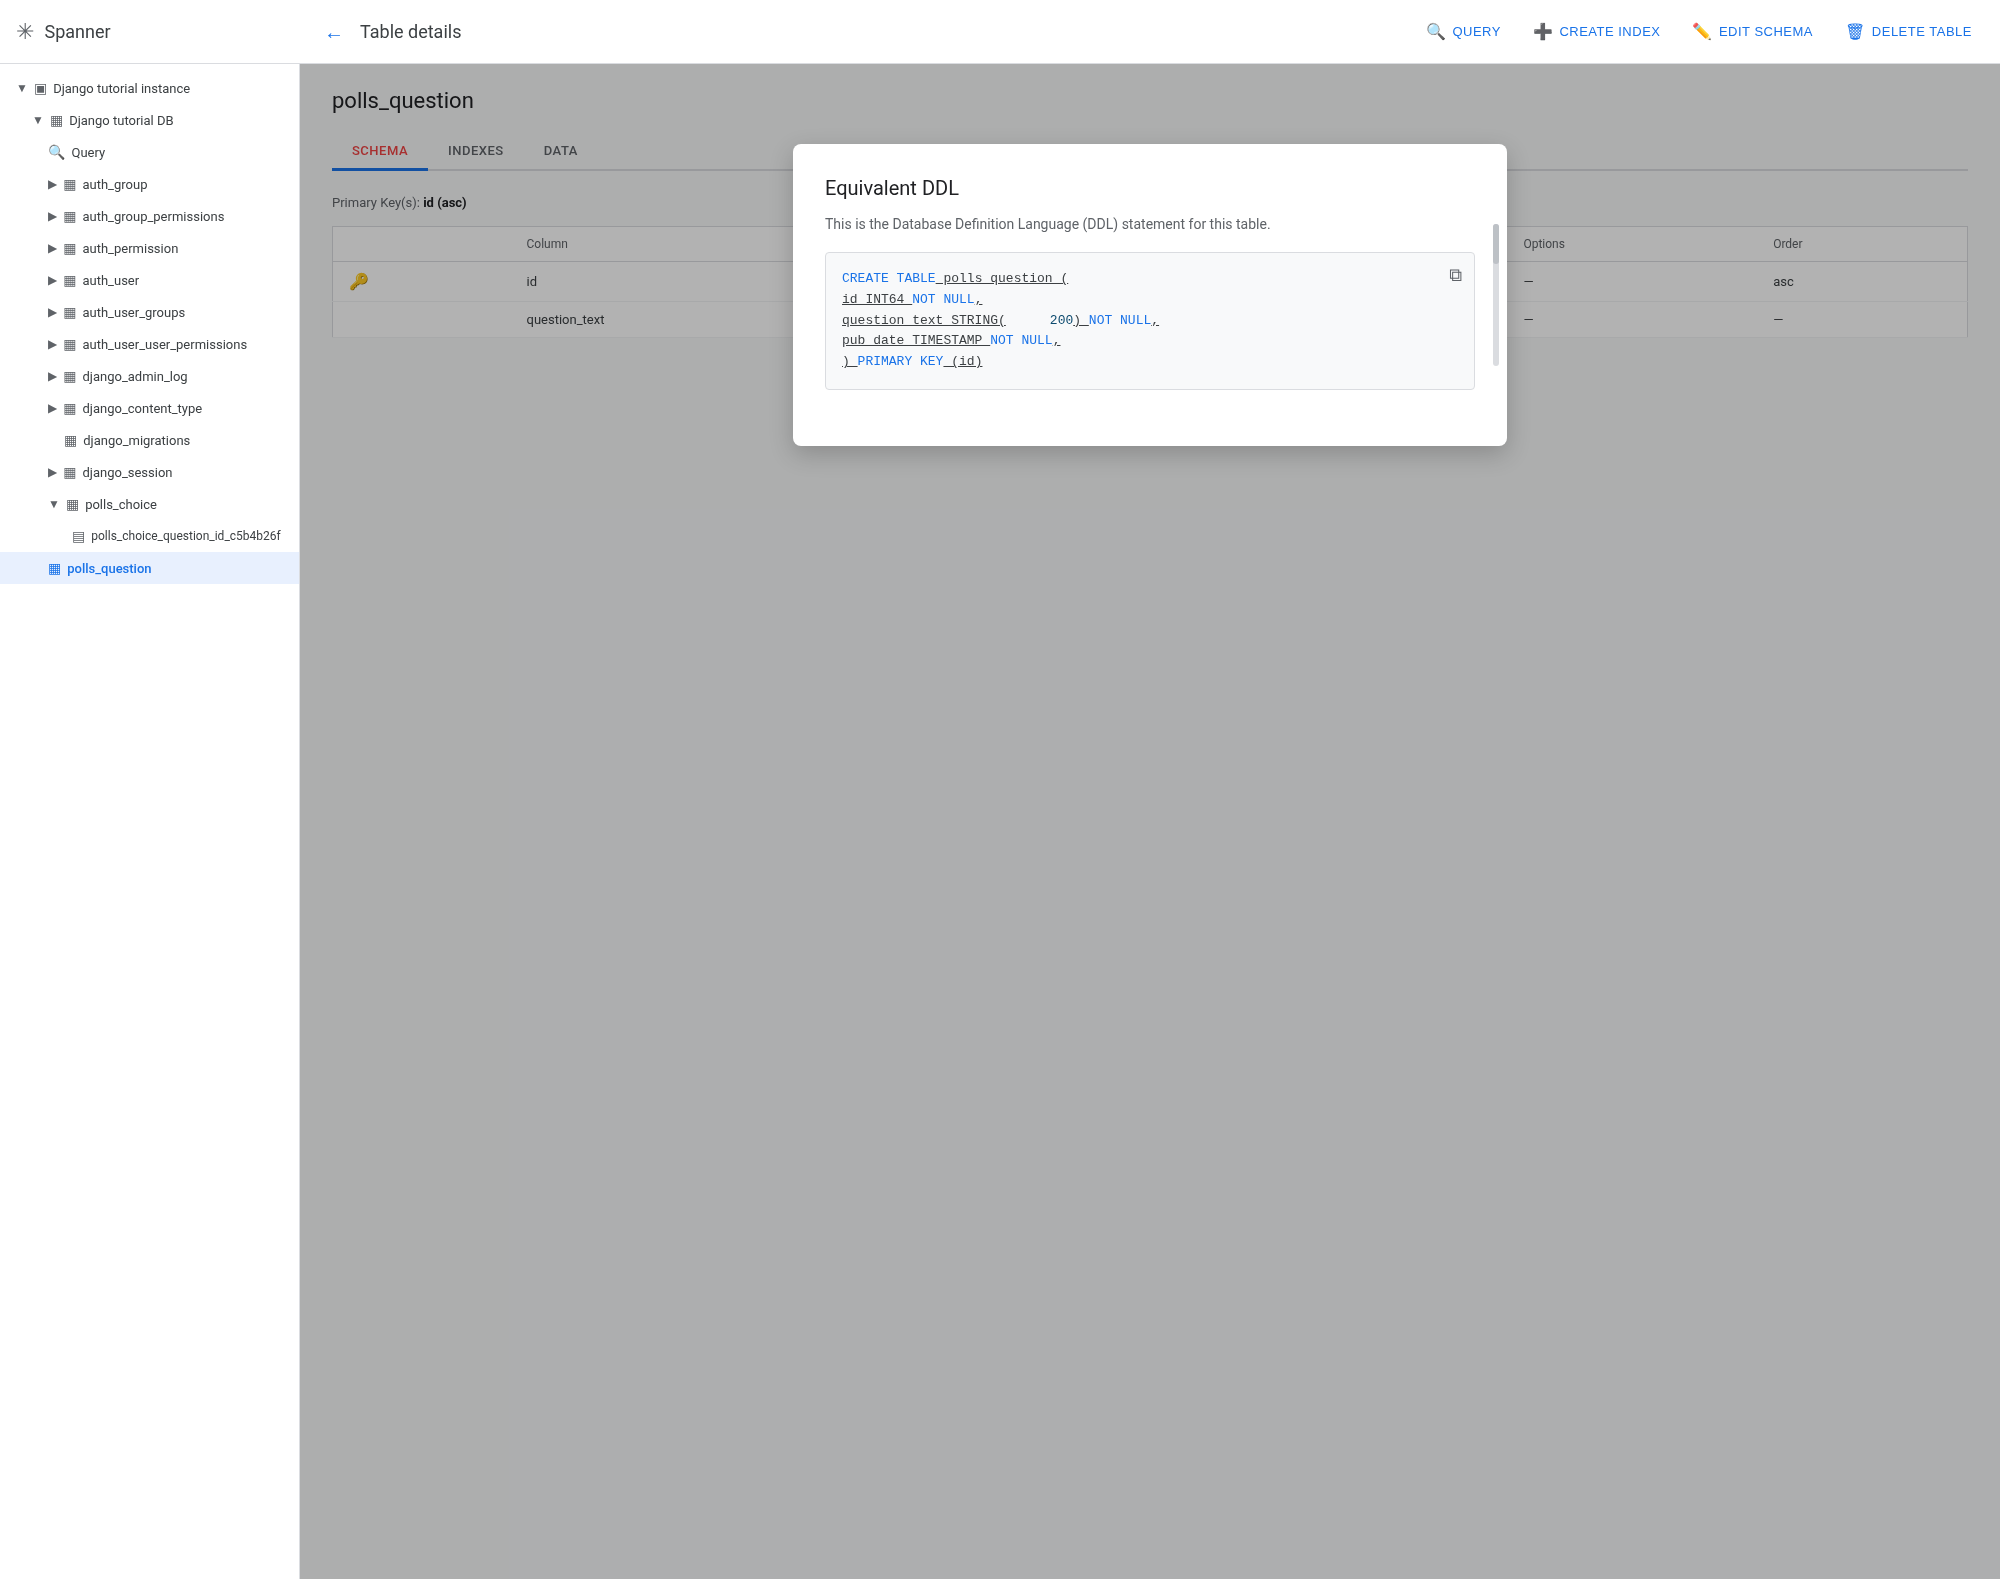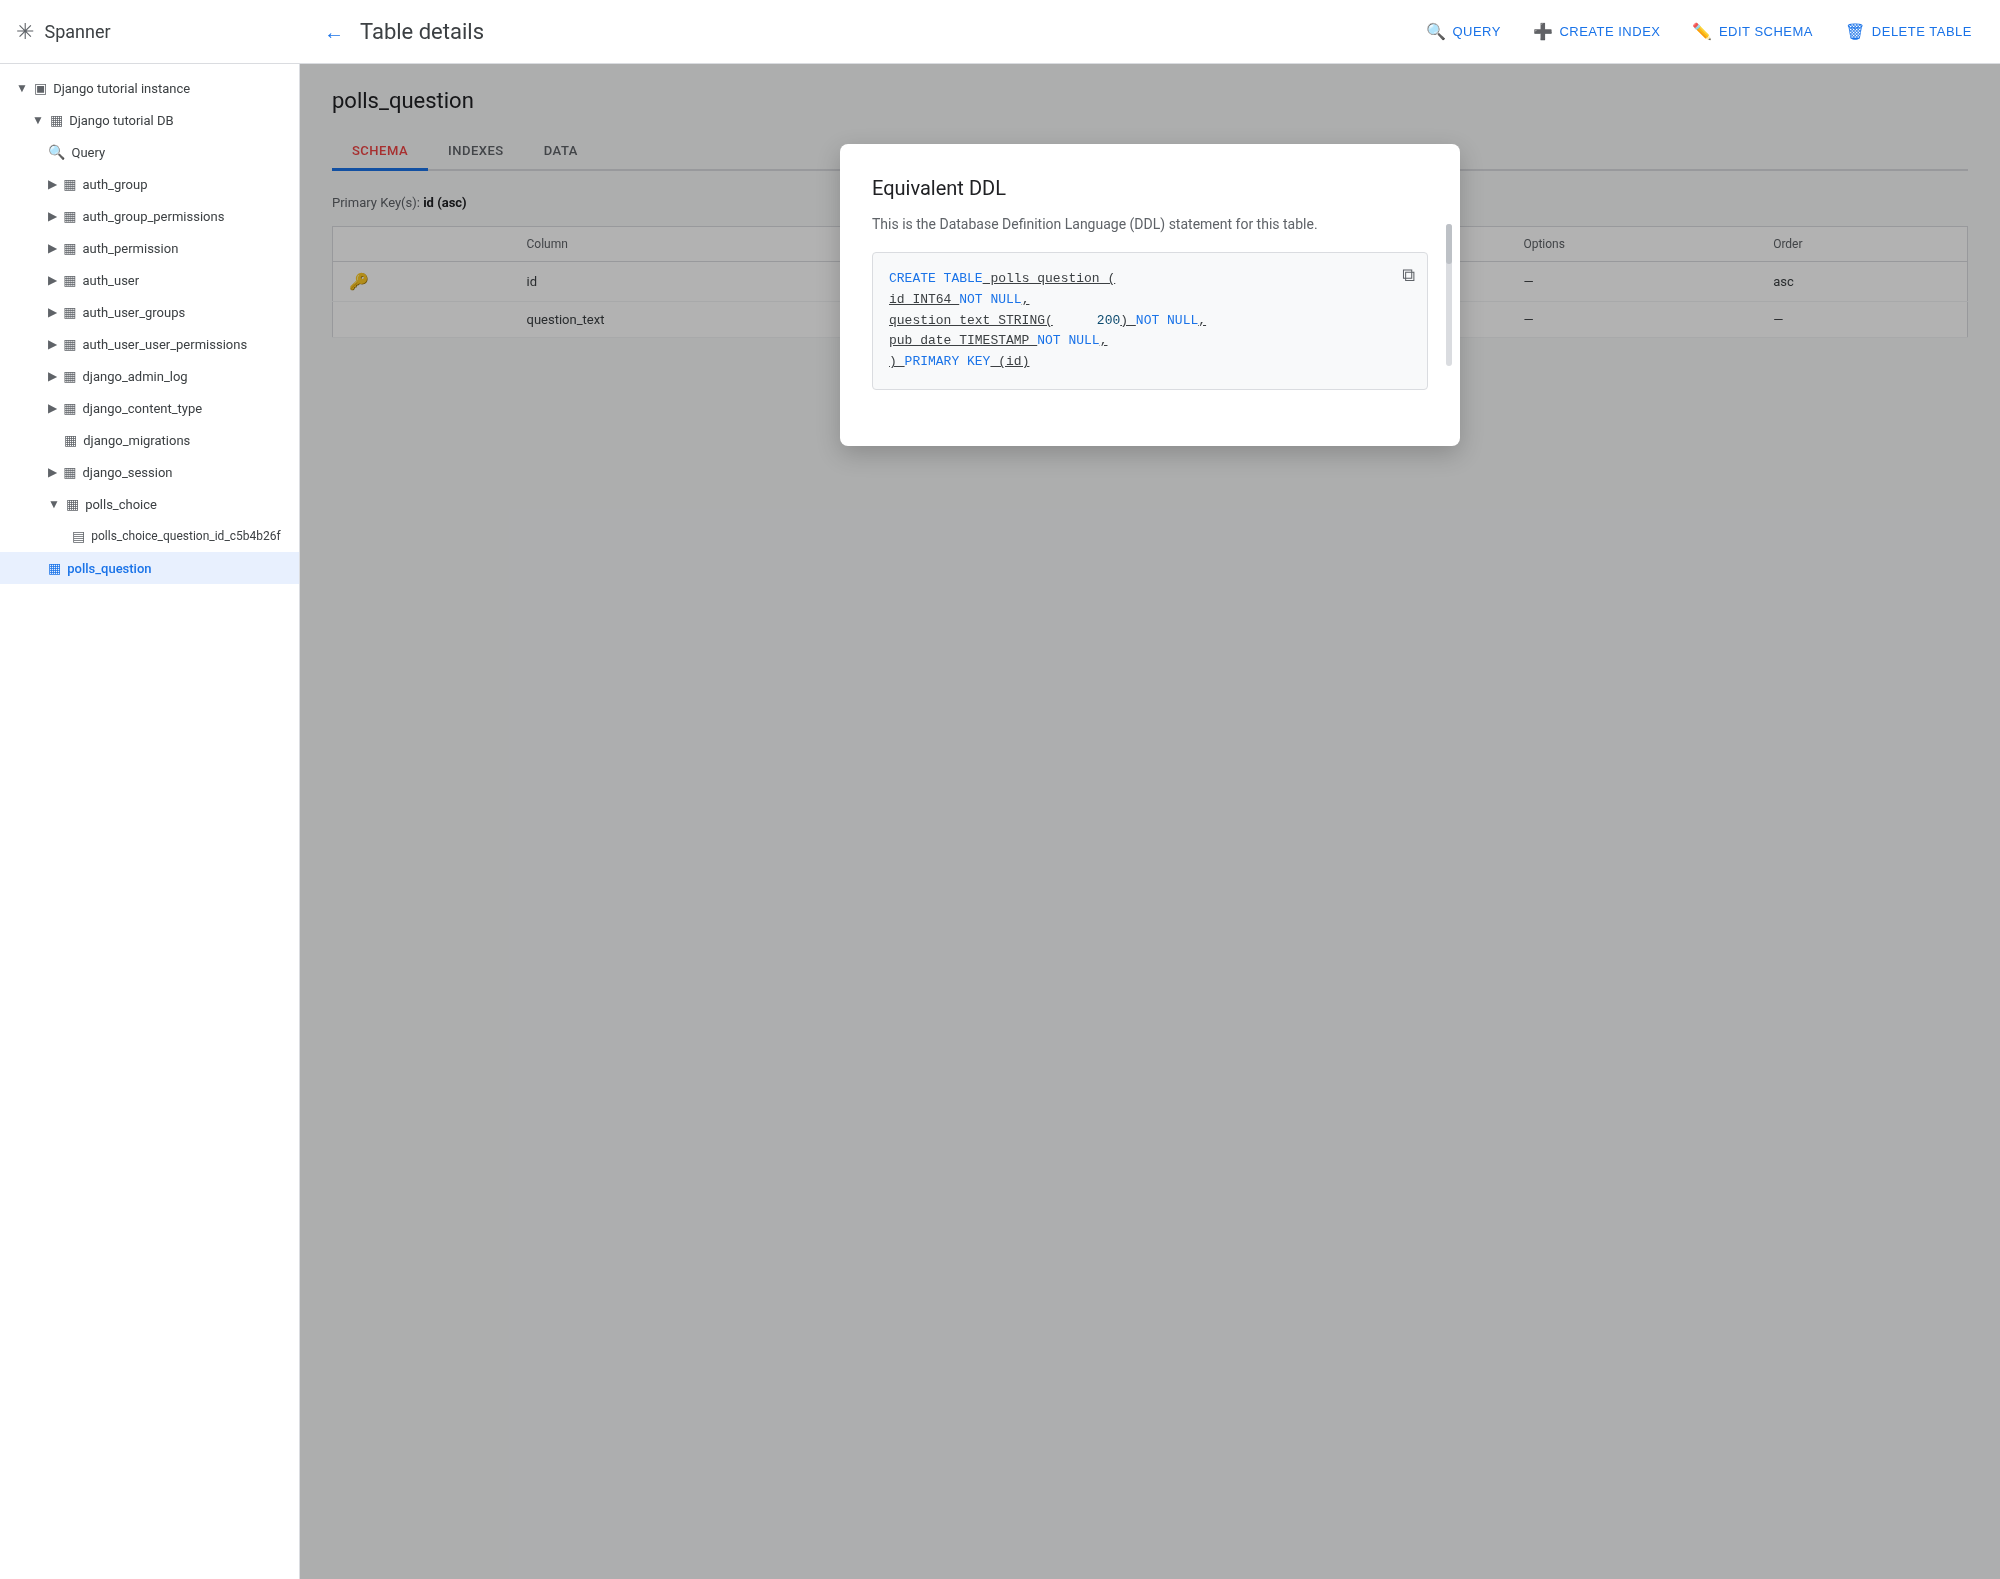--- a/index.html
+++ b/index.html
@@ -46,21 +46,21 @@
       flex: 1;
       gap: 8px;
     }
     .topbar-back {
       color: #1a73e8;
       font-size: 20px;
       cursor: pointer;
       padding: 8px;
     }
     .topbar-title {
-      font-size: 22px;
+      font-size: 18px;
       color: #3c4043;
       margin-right: 24px;
     }
     .topbar-actions {
       display: flex;
       align-items: center;
       gap: 8px;
       margin-left: auto;
     }
     .topbar-btn {
@@ -185,21 +185,21 @@
       background: rgba(0,0,0,0.3);
       z-index: 100;
       display: flex;
       align-items: flex-start;
       justify-content: center;
       padding-top: 80px;
     }
     .dialog {
       background: #fff;
       border-radius: 8px;
-      width: 620px;
+      width: 714px;
       box-shadow: 0 8px 24px rgba(0,0,0,0.2);
       padding: 32px;
       position: relative;
     }
     .dialog-title {
       font-size: 20px;
       font-weight: 400;
       color: #202124;
       margin-bottom: 16px;
     }

